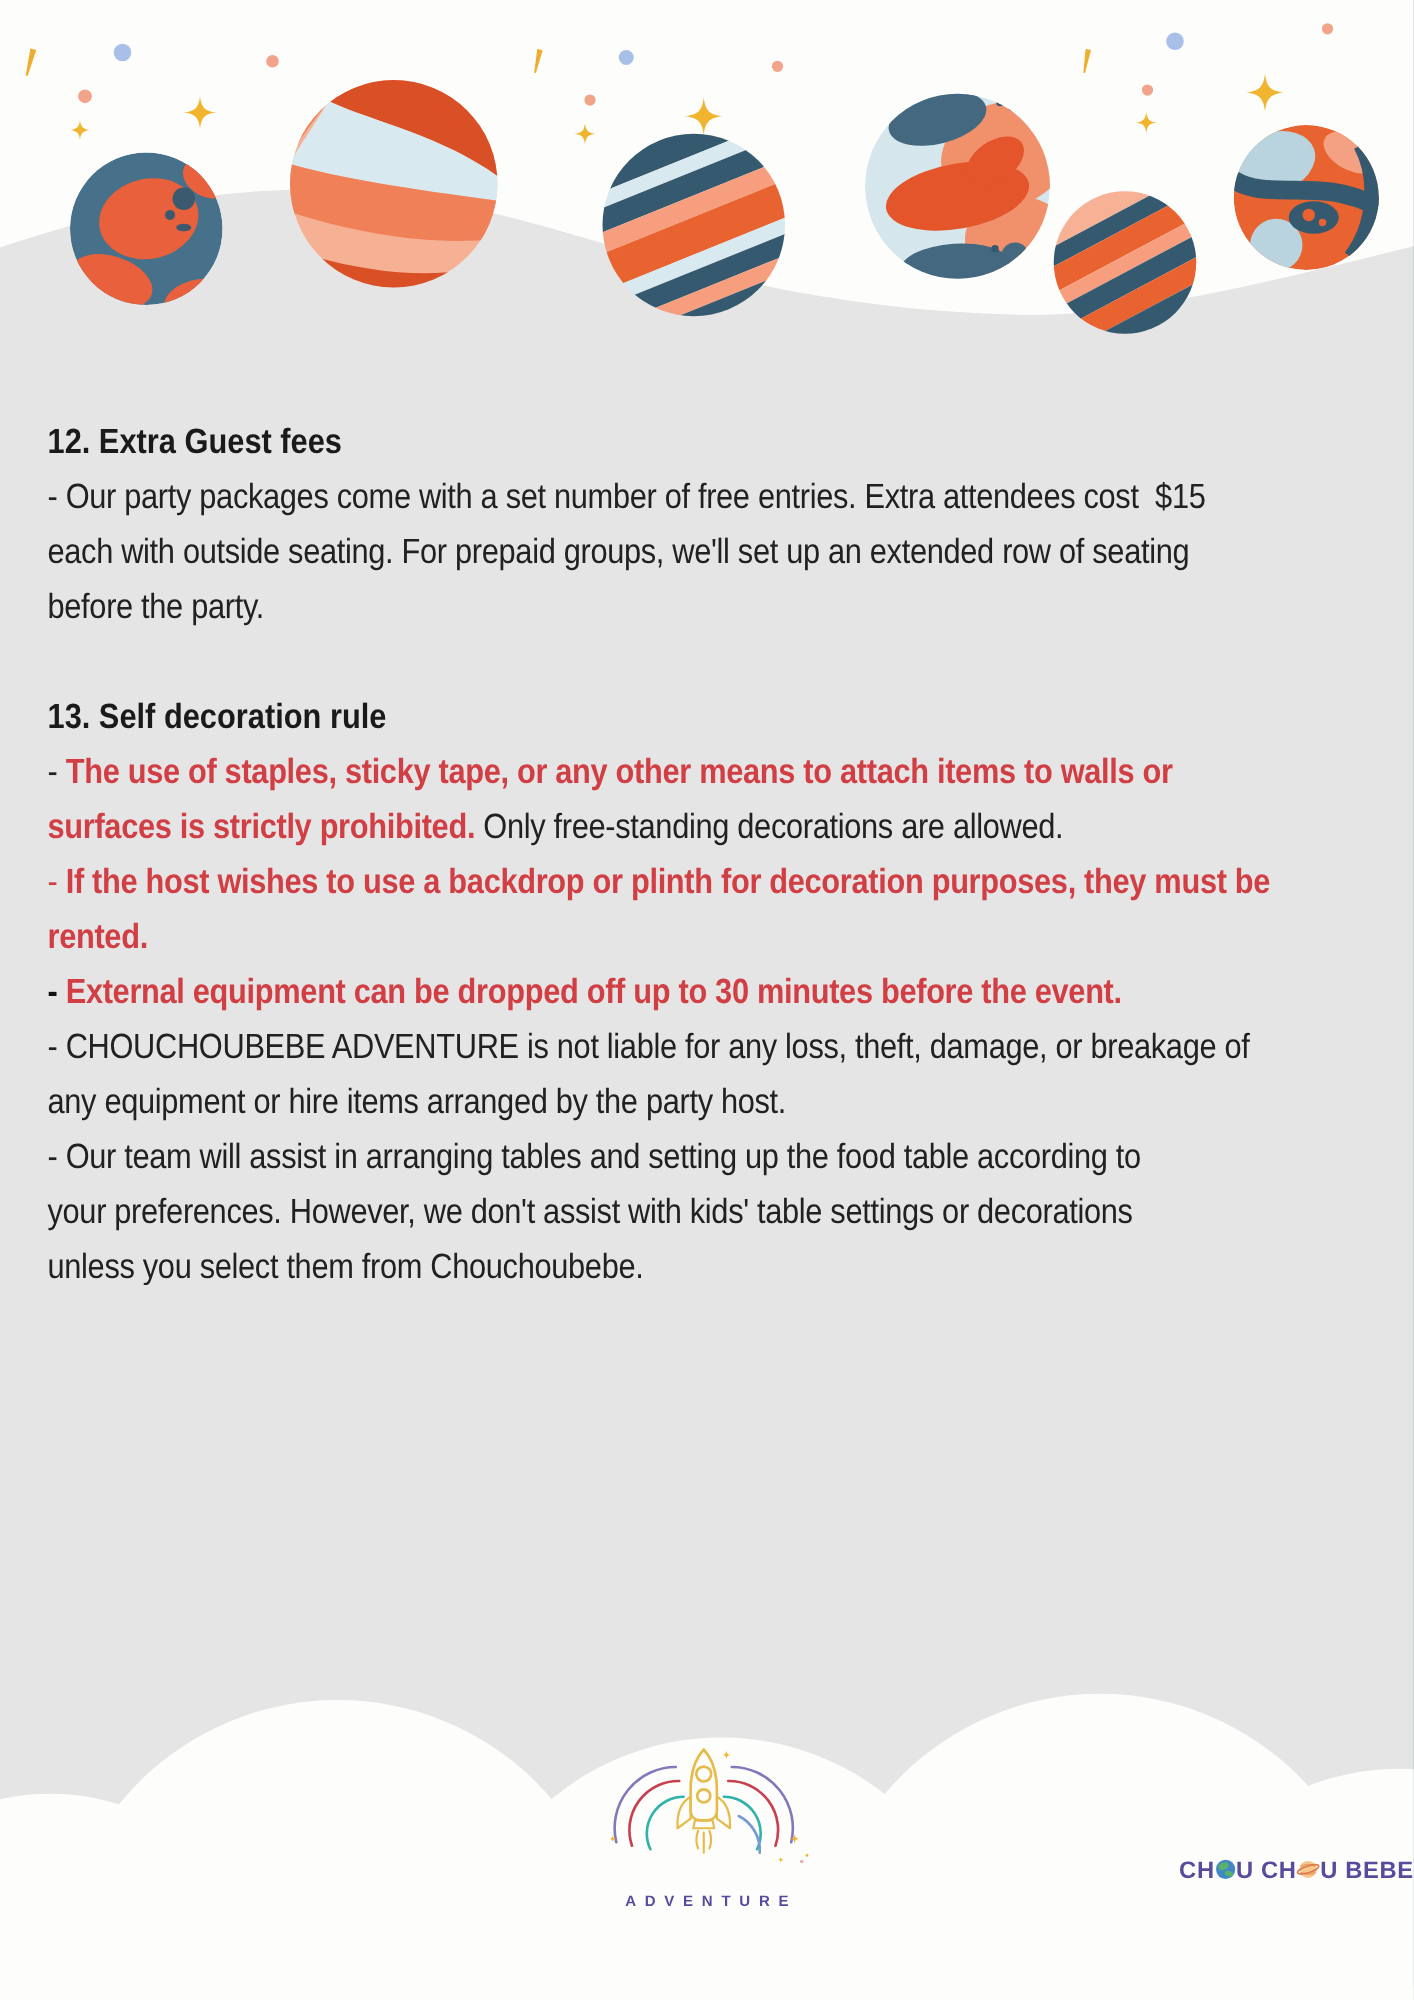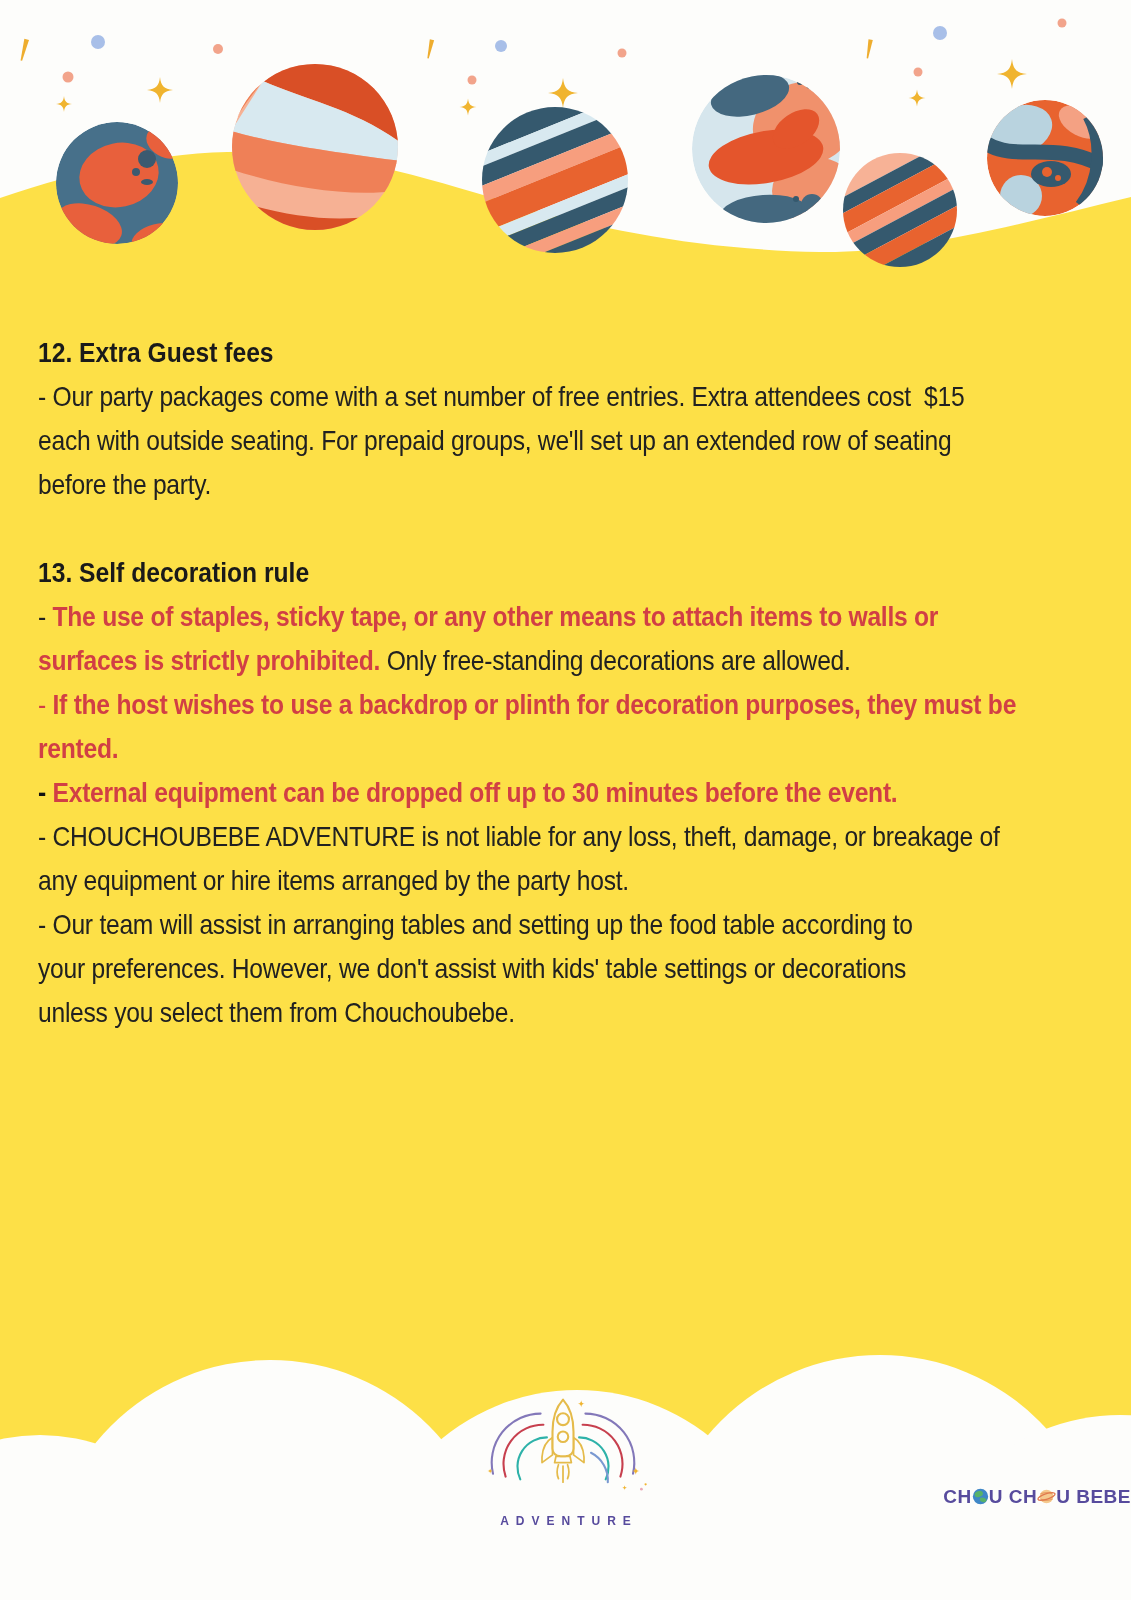--- a/index.html
+++ b/index.html
@@ -1,18 +1,18 @@
 <!DOCTYPE html>
 <html><head>
 <meta charset="utf-8">
 <style>
   html,body{margin:0;padding:0;background:#9fb6c0;}
   .page{
     position:relative;width:1131px;height:1600px;margin:0 auto;
-    background:#fde047;overflow:hidden;
+    background:#e5e5e5;overflow:hidden;
     font-family:"Liberation Sans",sans-serif;
   }
   .backdrop{position:absolute;left:0;top:0;width:1131px;height:1600px;}
   .content{
     position:absolute;left:38px;top:331px;width:1190px;
     transform:scaleX(0.88);transform-origin:0 0;
   }
   .heading{
     font-weight:bold;font-size:28px;line-height:44px;color:#1a1a1a;
     white-space:pre-wrap;

